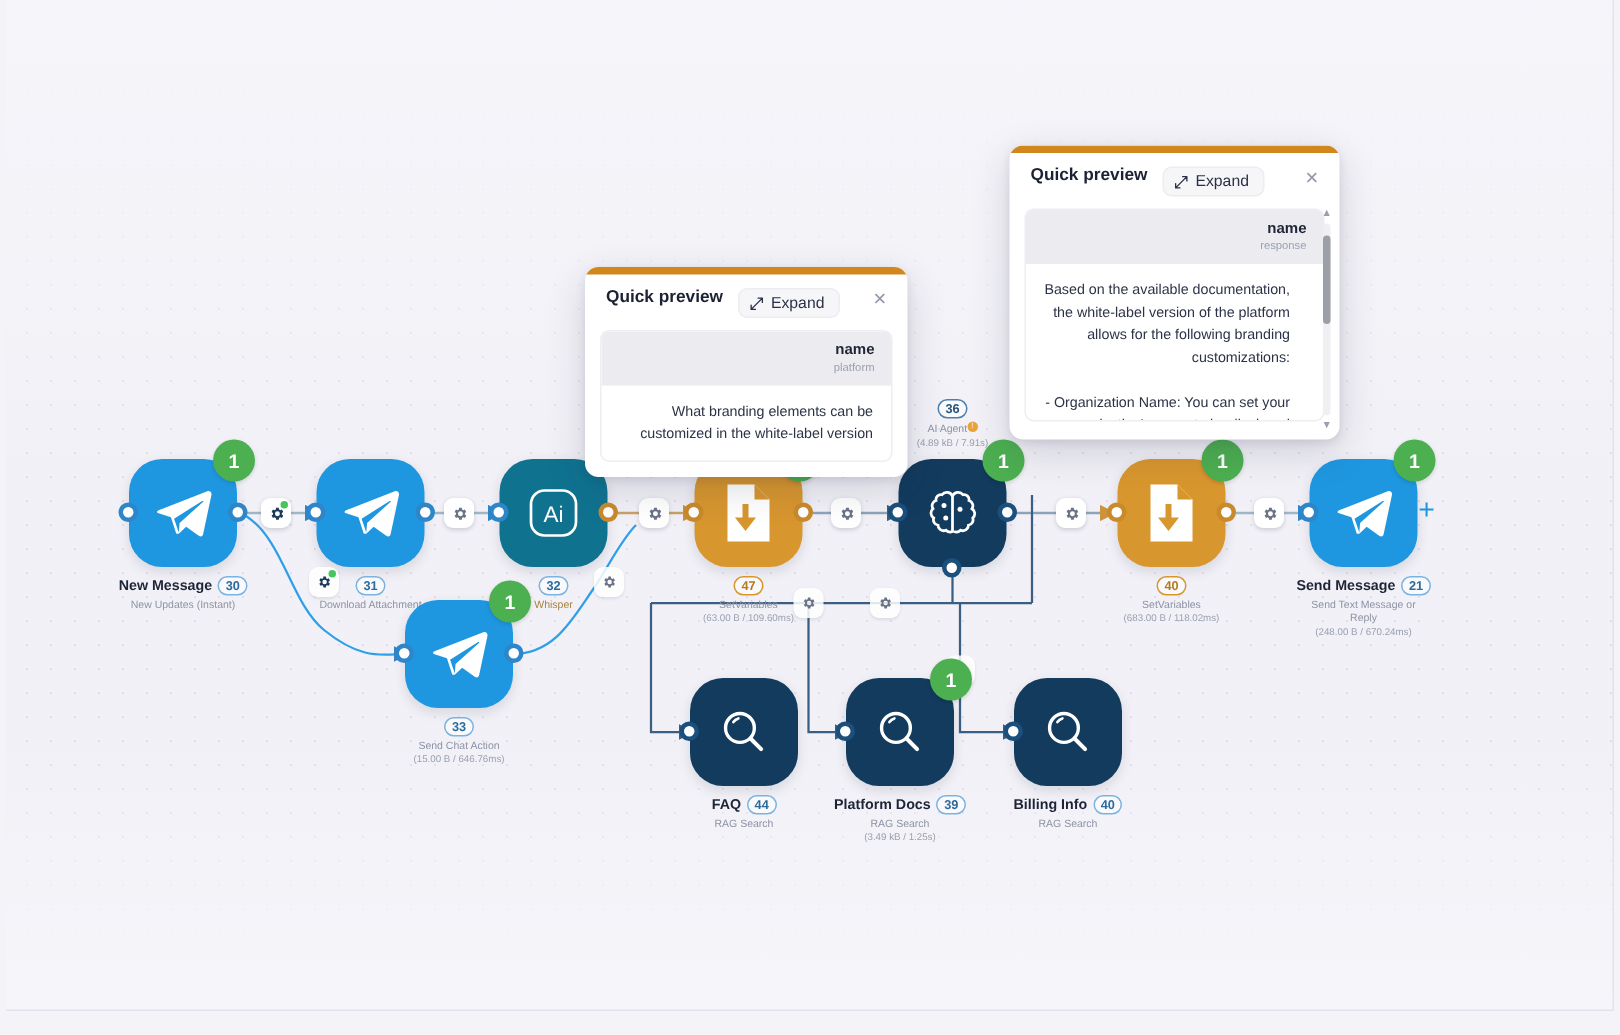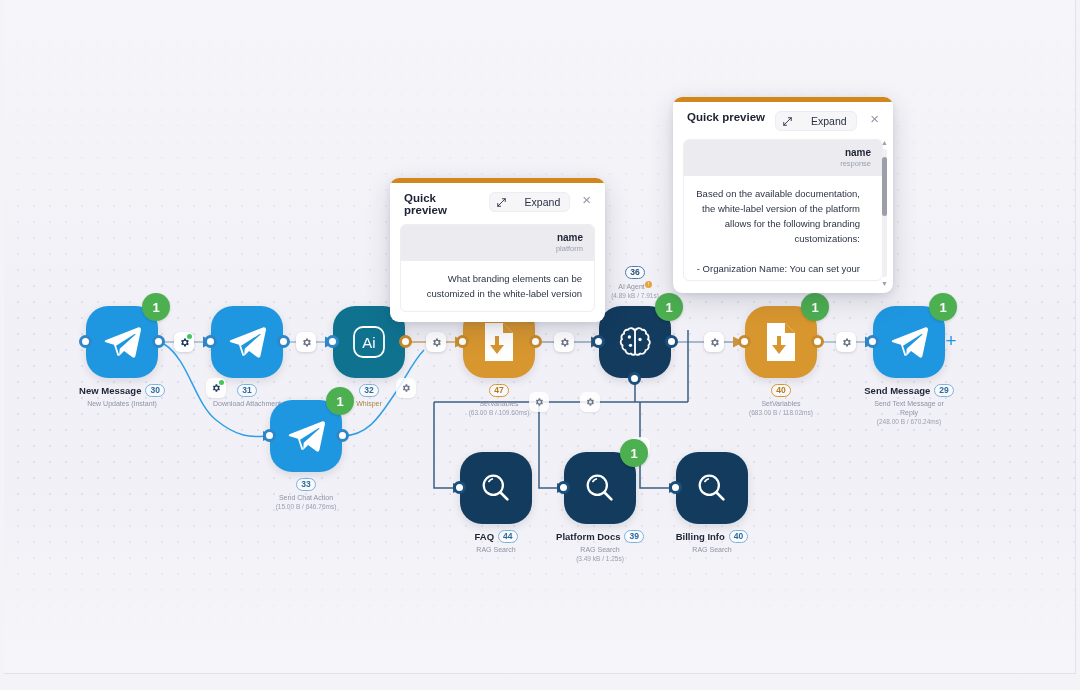--- a/index.html
+++ b/index.html
@@ -185,21 +185,21 @@
     display: flex; align-items: flex-start;
     padding: 9px 12px 8px 14px;
     gap: 10px;
   }
   .panel .ptitle {
     font-size: 11.5px;
     font-weight: bold;
     color: #1c2233;
   }
   .expand-btn {
-    display: inline-flex; align-items: center; gap: 19px;
+    display: inline-flex; align-items: center; gap: 5px;
     background: #f6f6f8;
     border: 1px solid #ececf1;
     border-radius: 6px;
     padding: 3px 9px 3px 7px;
     font-size: 10.5px;
     color: #2a3146;
     cursor: pointer;
   }
   .close-x {
     margin-left: auto;
@@ -447,21 +447,21 @@
     <div class="node tg" style="left:869px; top:306px;">
       <svg width="42" height="42" viewBox="0 0 24 24">
         <path fill="#ffffff" d="M21.5 3.6 2.9 10.9c-1 .4-1 1 -.2 1.2l4.7 1.5 1.8 5.5c.2.6.1.8.7.8.5 0 .7-.2 1-.5l2.3-2.2 4.8 3.5c.9.5 1.5.2 1.7-.8l3.1-14.6c.3-1.2-.5-1.8-1.3-1.7zM8.6 14.2l10.4-6.6c.5-.3 1-.1.6.2l-8.9 8-.3 3.6-1.8-5.2z"></path>
       </svg>
       <span class="port l"></span>
       <span class="plus">+</span>
       <span class="runbadge">1</span>
       <div class="nlabel">
         <div class="row1">
           <span>Send Message</span>
-          <span class="idchip">29</span>
+          <span class="idchip">21</span>
         </div>
         <div class="sub">Send Text Message or
 Reply</div>
         <div class="stats">(248.00 B / 670.24ms)</div>
       </div>
     </div>
 
     <div class="gear flat" style="left:525px; top:392px;">
       <svg width="10" height="10" viewBox="0 0 24 24">
         <path fill="#6b7487" d="M19.4 13a7.8 7.8 0 0 0 0-2l2.1-1.6-2-3.4-2.5 1a7.6 7.6 0 0 0-1.7-1L15 3.2h-4l-.3 2.7a7.6 7.6 0 0 0-1.7 1l-2.5-1-2 3.4L6.6 11a7.8 7.8 0 0 0 0 2l-2.1 1.6 2 3.4 2.5-1c.5.4 1.1.8 1.7 1l.3 2.7h4l.3-2.7c.6-.3 1.2-.6 1.7-1l2.5 1 2-3.4-2.1-1.6zM13 15.6A3.6 3.6 0 1 1 16.6 12 3.6 3.6 0 0 1 13 15.6z"></path>

